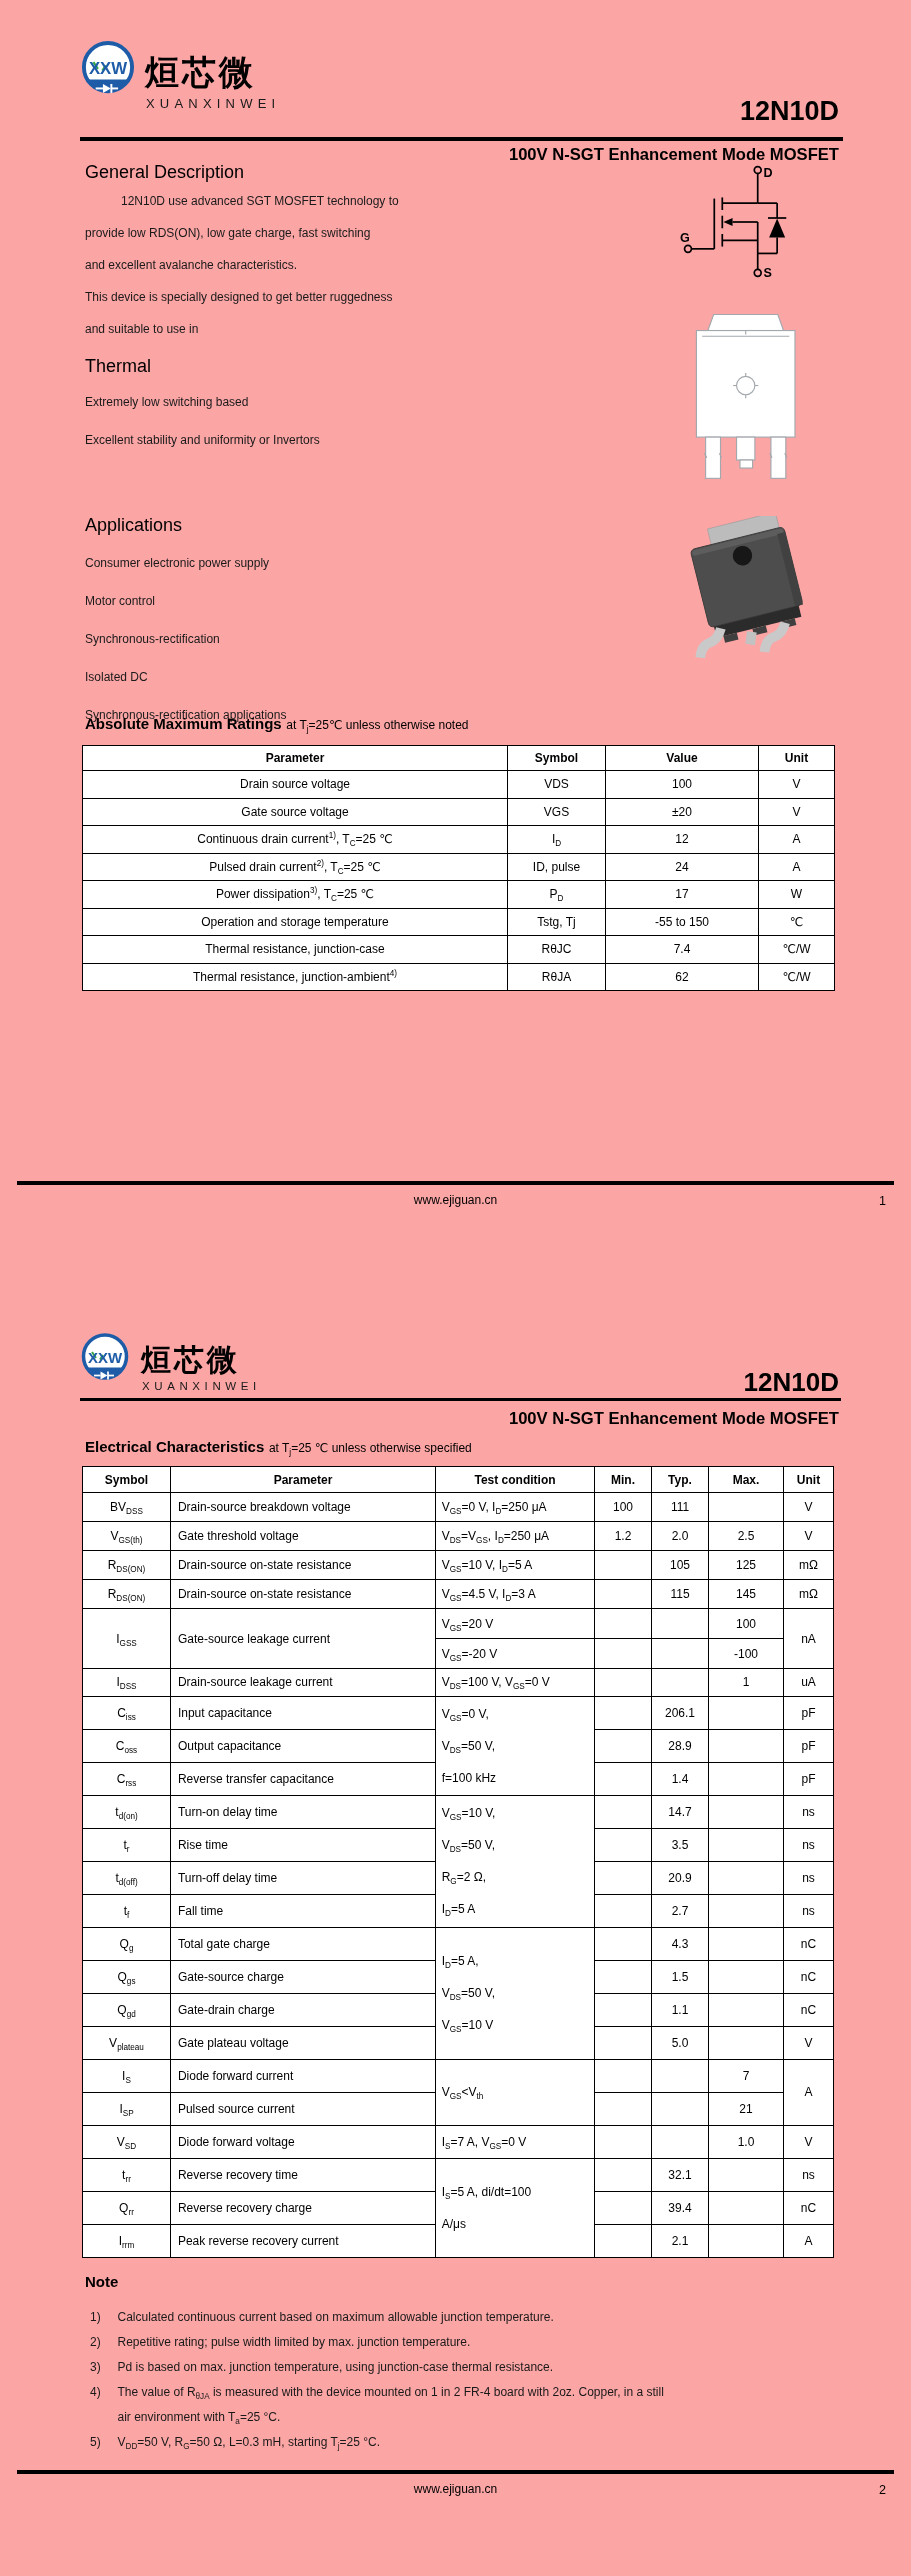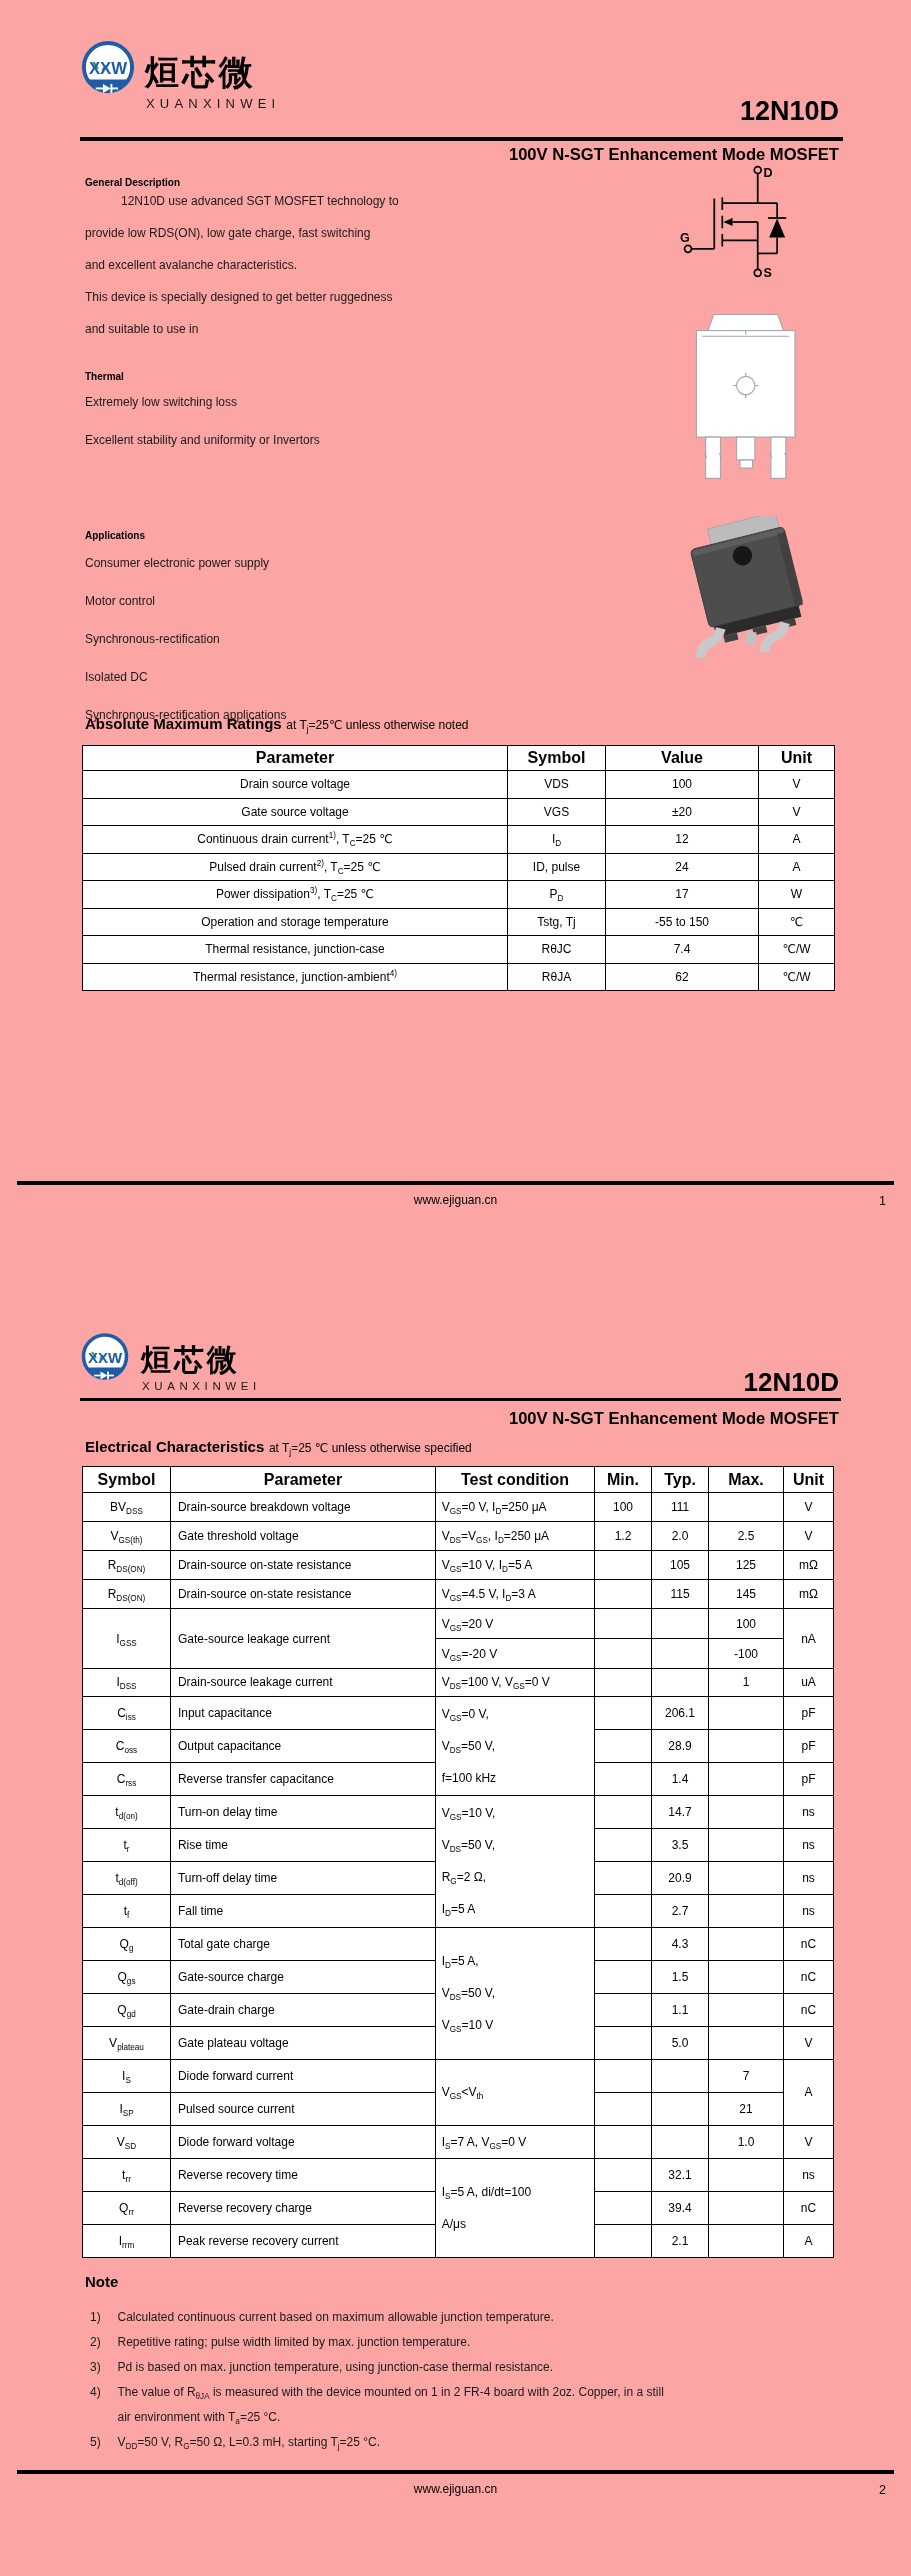--- a/index.html
+++ b/index.html
@@ -12,33 +12,33 @@
   
   .brand-cn{font-size:34px;font-weight:bold;letter-spacing:2.9px;color:#000;font-family:"DejaVu Sans","Liberation Sans",sans-serif;}
   .brand-en{font-size:13px;letter-spacing:5.2px;color:#1a1a1a;font-weight:500;}
   .brand-cn.p2{font-size:30px;}
   .brand-en.p2{font-size:11.5px;letter-spacing:4.6px;}
 
   .part-number{font-size:27px;font-weight:bold;color:#000;text-align:right;}
   .head-rule{background:#000;height:4px;}
   .subtitle{font-size:16.6px;font-weight:bold;text-align:right;color:#000;}
 
-  .sec-h{font-size:10px;font-weight:bold;color:#000;margin-top:15px;}
+  .sec-h{font-size:18px;font-weight:normal;color:#000;}
   .body-text{font-size:12px;color:#1a1a1a;}
   .para{line-height:32px;}
   .para .indent{padding-left:36px;}
   .list{line-height:38px;}
 
   .tbl-title{font-size:15px;font-weight:bold;color:#000;}
   .tbl-title .cond{font-size:12px;font-weight:normal;margin-left:4.6px;}
 
   table{border-collapse:collapse;table-layout:fixed;background:#fff;border:1.7px solid #000;}
   th,td{border:1.1px solid #000;border-top-width:1.7px;border-bottom-width:1.7px;font-size:12px;color:#000;
         text-align:center;vertical-align:middle;padding:0 3.4px;overflow:hidden;}
-  th{font-weight:bold;font-size:16px;}
+  th{font-weight:bold;font-size:12px;}
   td.left,th.left{text-align:left;padding-left:6.9px;}
   td.cond{ text-align:left;padding-left:5.7px;line-height:32px;}
 
   .footer-rule{background:#000;height:4px;}
   .footer-url{font-size:12px;color:#000;text-align:center;width:100%;}
   .footer-num{font-size:12.6px;color:#000;}
 
   .note-line{font-size:12px;color:#1a1a1a;line-height:25px;}
   .note-num{display:inline-block;width:27.5px;}
   .note-cont{padding-left:27.5px;}
@@ -70,21 +70,21 @@
   <div class="abs body-text para" style="left:85px;top:185px;width:402px">
     <div class="indent">12N10D use advanced SGT  MOSFET technology to</div>
     <div>provide low RDS(ON), low gate charge, fast  switching</div>
     <div>and excellent avalanche characteristics.</div>
     <div>This device is specially designed to get better ruggedness</div>
     <div>and suitable to use in</div>
   </div>
 
   <div class="abs sec-h" style="left:85px;top:356px">Thermal</div>
   <div class="abs body-text list" style="left:85px;top:383px;width:402px">
-    <div>Extremely low switching loss</div>
+    <div>Extremely low switching based</div>
     <div>Excellent stability and uniformity or Invertors</div>
   </div>
 
   <div class="abs sec-h" style="left:85px;top:515px">Applications</div>
   <div class="abs body-text list" style="left:85px;top:544px;width:402px">
     <div>Consumer electronic power supply</div>
     <div>Motor control</div>
     <div>Synchronous-rectification</div>
     <div>Isolated DC</div>
     <div>Synchronous-rectification applications</div>

